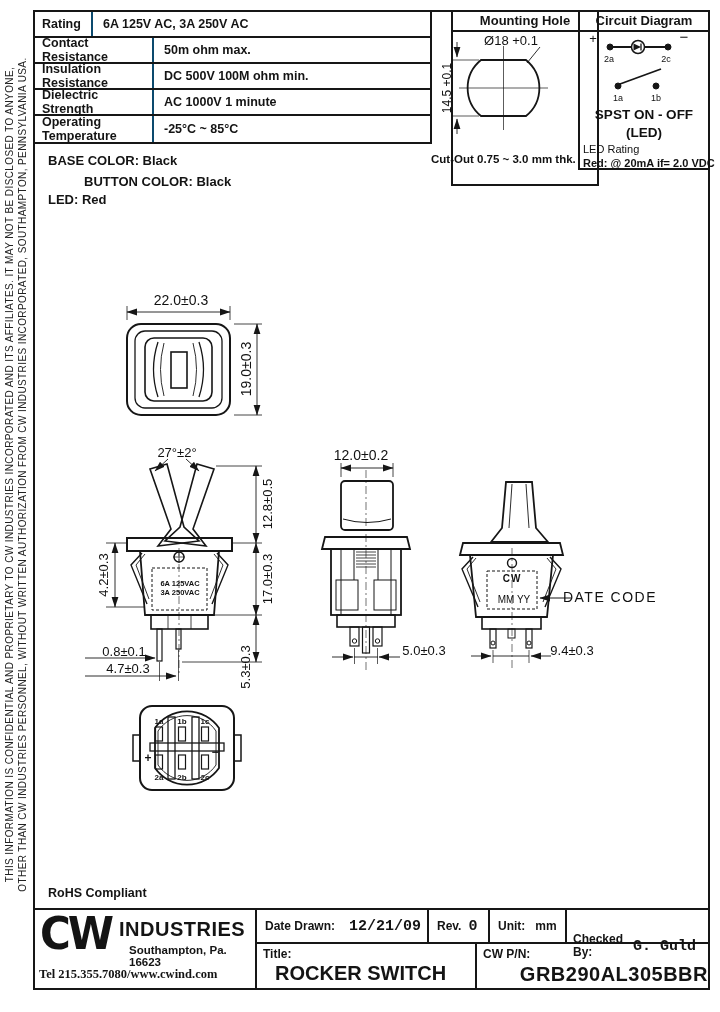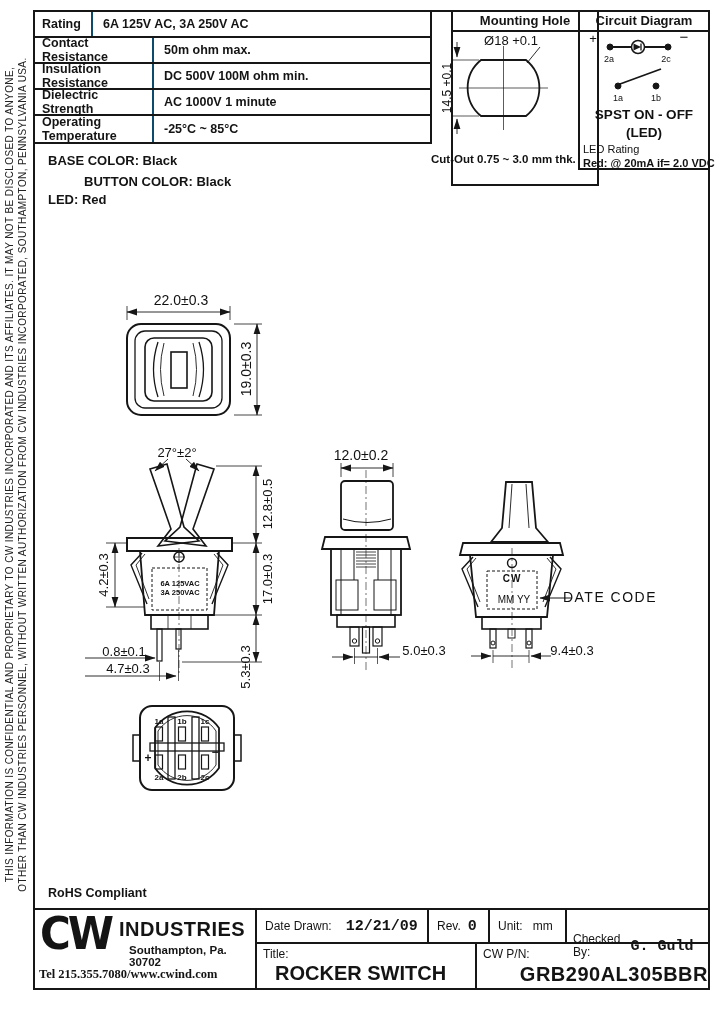--- a/index.html
+++ b/index.html
@@ -39,21 +39,21 @@
   .tb-right{flex:1;display:flex;flex-direction:column;}
   .tb-toprow{height:34px;border-bottom:2px solid #161616;box-sizing:border-box;display:flex;}
   .tb-cell{border-right:2px solid #161616;box-sizing:border-box;display:flex;align-items:center;}
   .tb-cell:last-child{border-right:none;}
   .tb-botrow{flex:1;display:flex;}
   .logo-cw{position:absolute;left:5px;top:4px;font-size:42px;font-weight:900;letter-spacing:-3px;
            line-height:40px;font-family:"DejaVu Sans",sans-serif;transform:scaleY(1.05);}
   .company{position:absolute;left:84px;top:8px;font-size:20px;font-weight:bold;letter-spacing:.5px;}
   .address{position:absolute;left:94px;top:34px;font-size:11.5px;font-weight:bold;}
   .tel{position:absolute;left:4px;top:57px;font-size:12.5px;font-weight:bold;font-family:Liberation Serif, serif;}
-  .sm{font-size:12px;font-weight:normal;}
+  .sm{font-size:12px;font-weight:bold;}
   .val{font-size:15px;font-weight:bold;font-family:Liberation Mono, monospace;}
   .big{font-size:20px;font-weight:bold;}
 </style>
 </head>
 <body>
 
 <div class="page">
 
   <div class="side-note">
     <div>THIS INFORMATION IS CONFIDENTIAL AND PROPRIETARY TO CW INDUSTRIES INCORPORATED AND ITS AFFILIATES.  IT MAY NOT BE DISCLOSED TO ANYONE,</div>
@@ -302,21 +302,21 @@
       <rect x="155.5" y="755" width="7" height="14" stroke-width="1.2"></rect>
       <rect x="178.5" y="755" width="7" height="14" stroke-width="1.2"></rect>
       <rect x="201.5" y="755" width="7" height="14" stroke-width="1.2"></rect>
     </g>
   </svg>
 
   <div class="tb">
     <div class="tb-left">
       <span class="logo-cw">CW</span>
       <span class="company">INDUSTRIES</span>
-      <span class="address">Southampton, Pa. 30702</span>
+      <span class="address">Southampton, Pa. 16623</span>
       <span class="tel">Tel 215.355.7080/www.cwind.com</span>
     </div>
     <div class="tb-right">
       <div class="tb-toprow">
         <div class="tb-cell" style="width:172px;padding-left:8px;gap:14px;">
           <span class="sm">Date Drawn:</span>
           <span class="val">12/21/09</span>
         </div>
         <div class="tb-cell" style="width:61px;padding-left:8px;gap:7px;">
           <span class="sm">Rev.</span>

